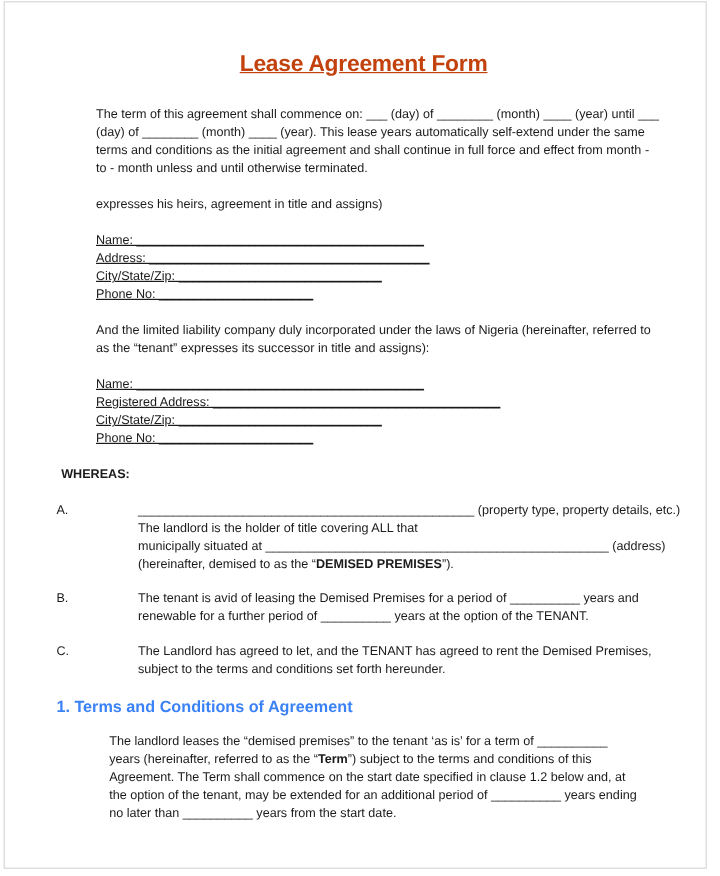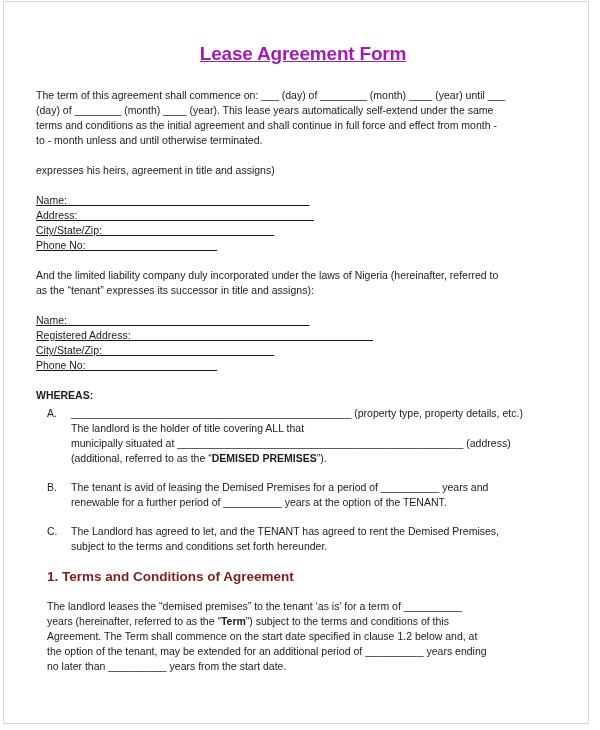--- a/index.html
+++ b/index.html
@@ -26,44 +26,44 @@
     overflow: hidden;
   }
   .title {
     font-size: 19px;
     line-height: 24px;
     font-weight: bold;
     letter-spacing: -0.2px;
     text-align: center;
     text-decoration: underline;
     margin: 0 0 22px 0;
-    color: #a21caf;
+    color: #c2410c;
   }
   .para { margin: 0 0 15px 0; }
-  .ln { display: block; white-space: pre; }
+  .ln { display: block; white-space: pre; margin-left: 44px; }
   .ln b { font-weight: bold; }
   .fields { margin: 0 0 15px 0; text-decoration: underline; }
   .whereas-heading {
     font-weight: bold;
-    margin: 0;
+    margin: 15px;
   }
   .list-item {
     display: flex;
     margin: 3px 0 14px 11px;
   }
   .list-item .marker {
     width: 24px;
     flex: 0 0 24px;
   }
   .item-body { flex: 1; }
   .section-heading {
     font-size: 13.5px;
     line-height: 17px;
     font-weight: bold;
-    color: #7f1d1d;
+    color: #3b82f6;
     margin: 10px 0 14px 11px;
   }
   .clause { margin-top: 0; }
 </style>
 </head>
 <body>
 
 <div class="page">
 
   <h1 class="title">Lease Agreement Form</h1>
@@ -99,21 +99,21 @@
   </div>
 
   <div class="whereas-heading">WHEREAS:</div>
 
   <div class="list-item">
     <div class="marker">A.</div>
     <div class="item-body">
       <div class="ln">________________________________________________ (property type, property details, etc.)</div>
       <div class="ln">The landlord is the holder of title covering ALL that</div>
       <div class="ln">municipally situated at _________________________________________________ (address)</div>
-      <div class="ln"><span>(additional, referred to as the “</span><b>DEMISED PREMISES</b><span>”).</span></div>
+      <div class="ln"><span>(hereinafter, demised to as the “</span><b>DEMISED PREMISES</b><span>”).</span></div>
     </div>
   </div>
 
   <div class="list-item">
     <div class="marker">B.</div>
     <div class="item-body">
       <div class="ln">The tenant is avid of leasing the Demised Premises for a period of __________ years and</div>
       <div class="ln">renewable for a further period of __________ years at the option of the TENANT.</div>
     </div>
   </div>

